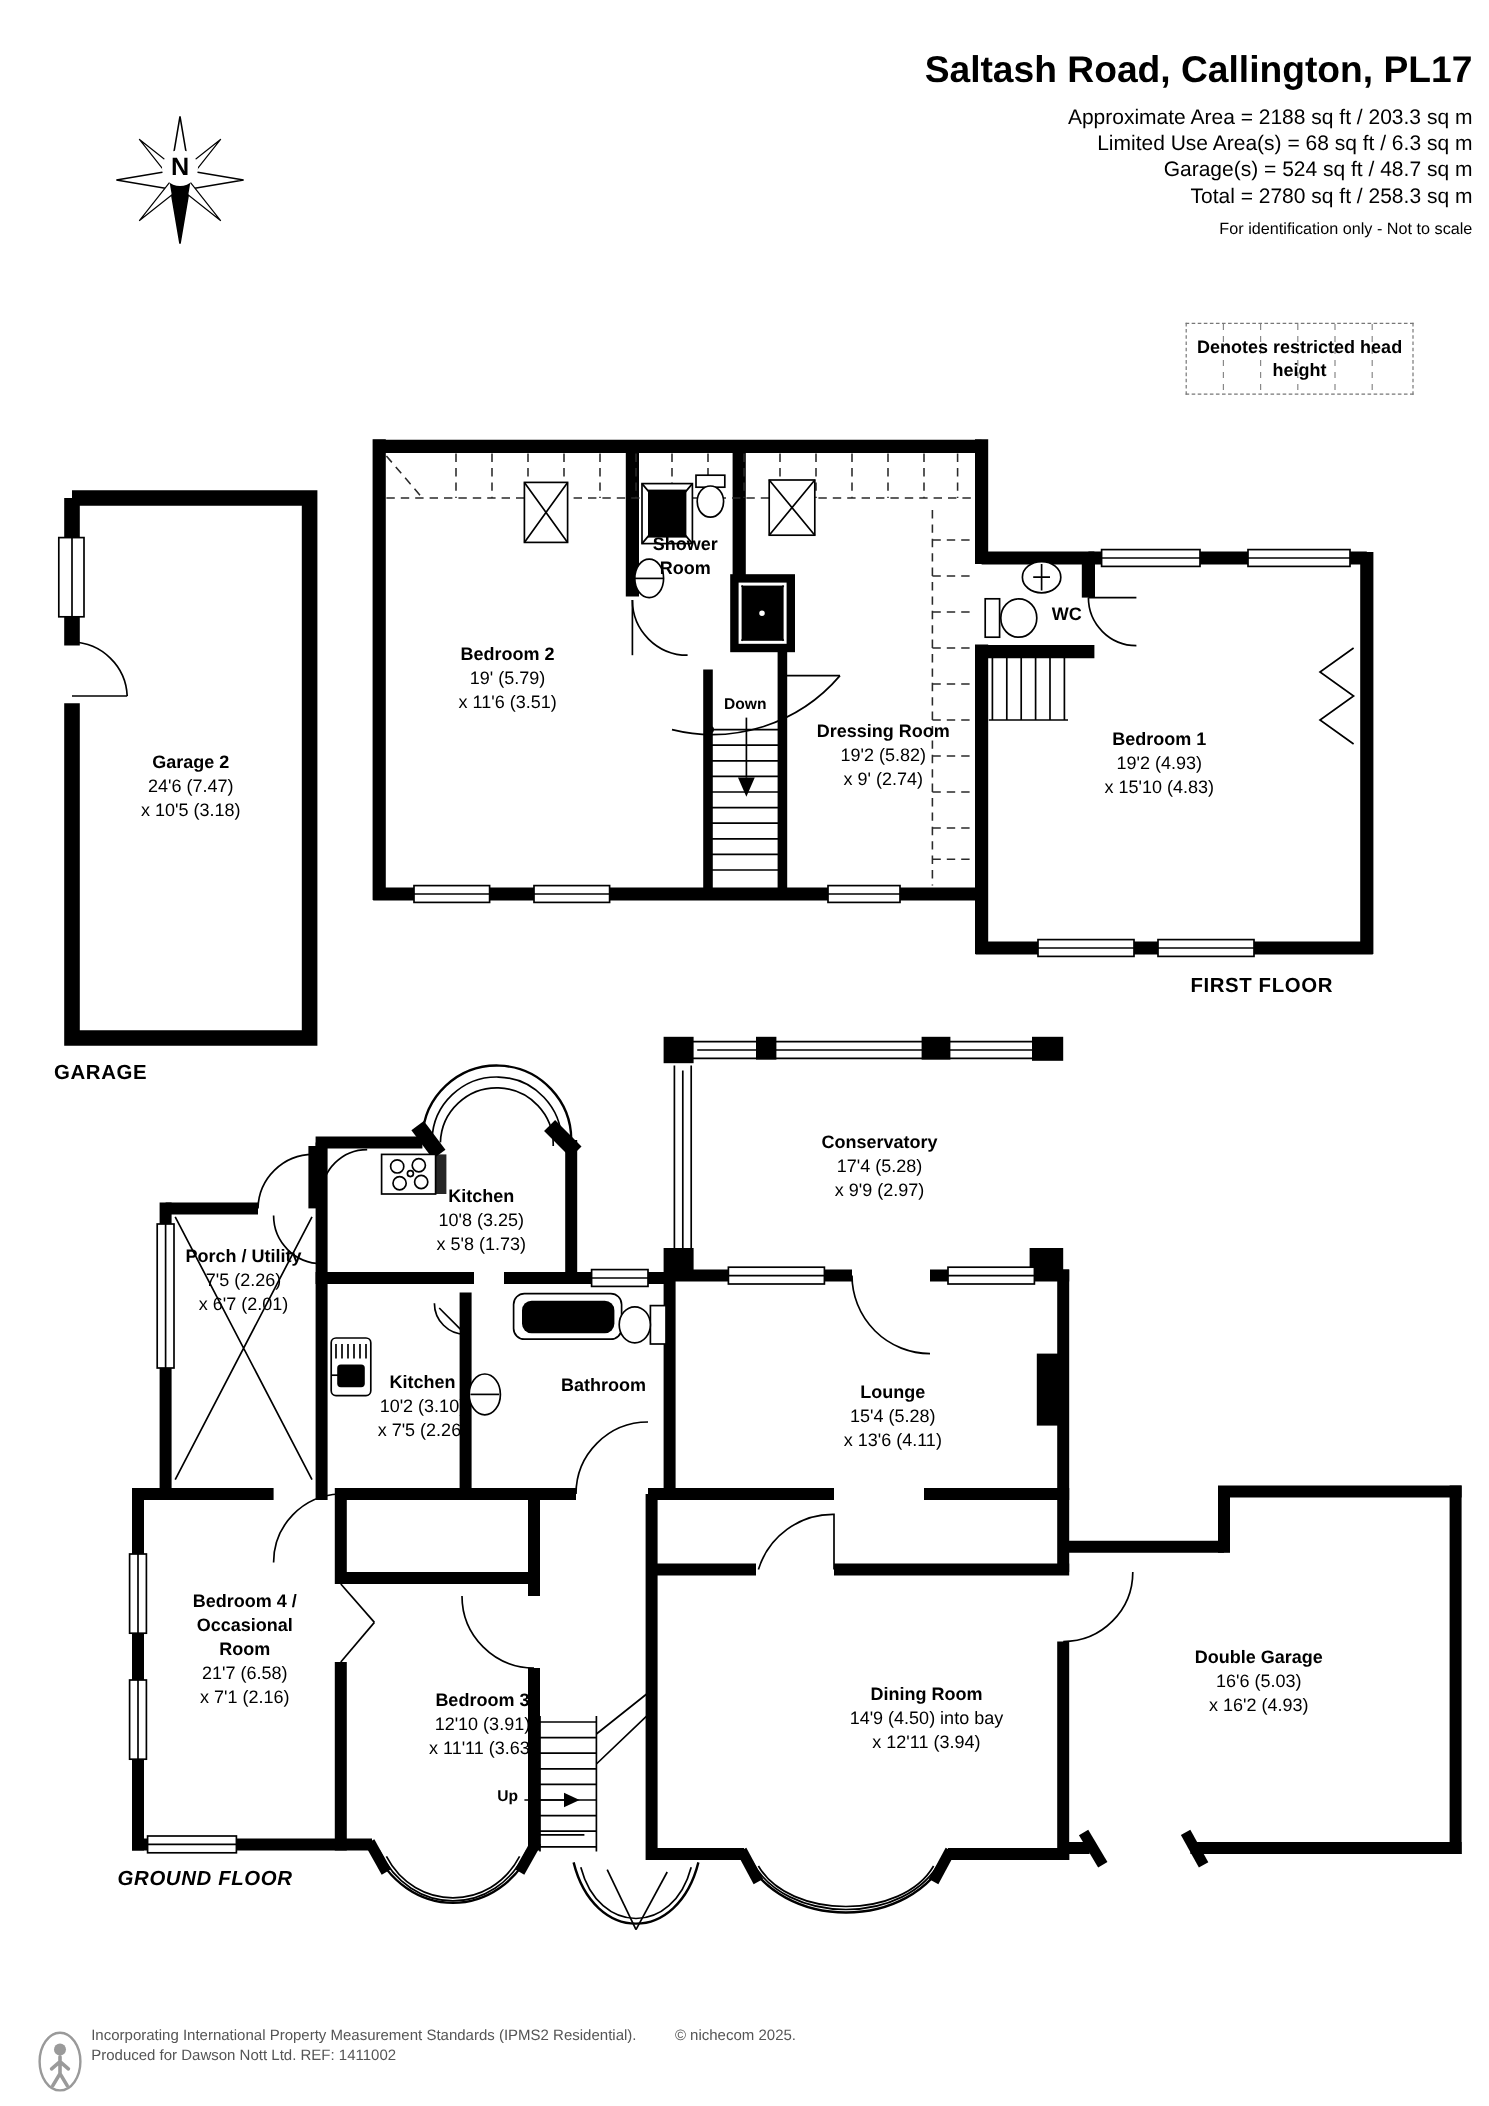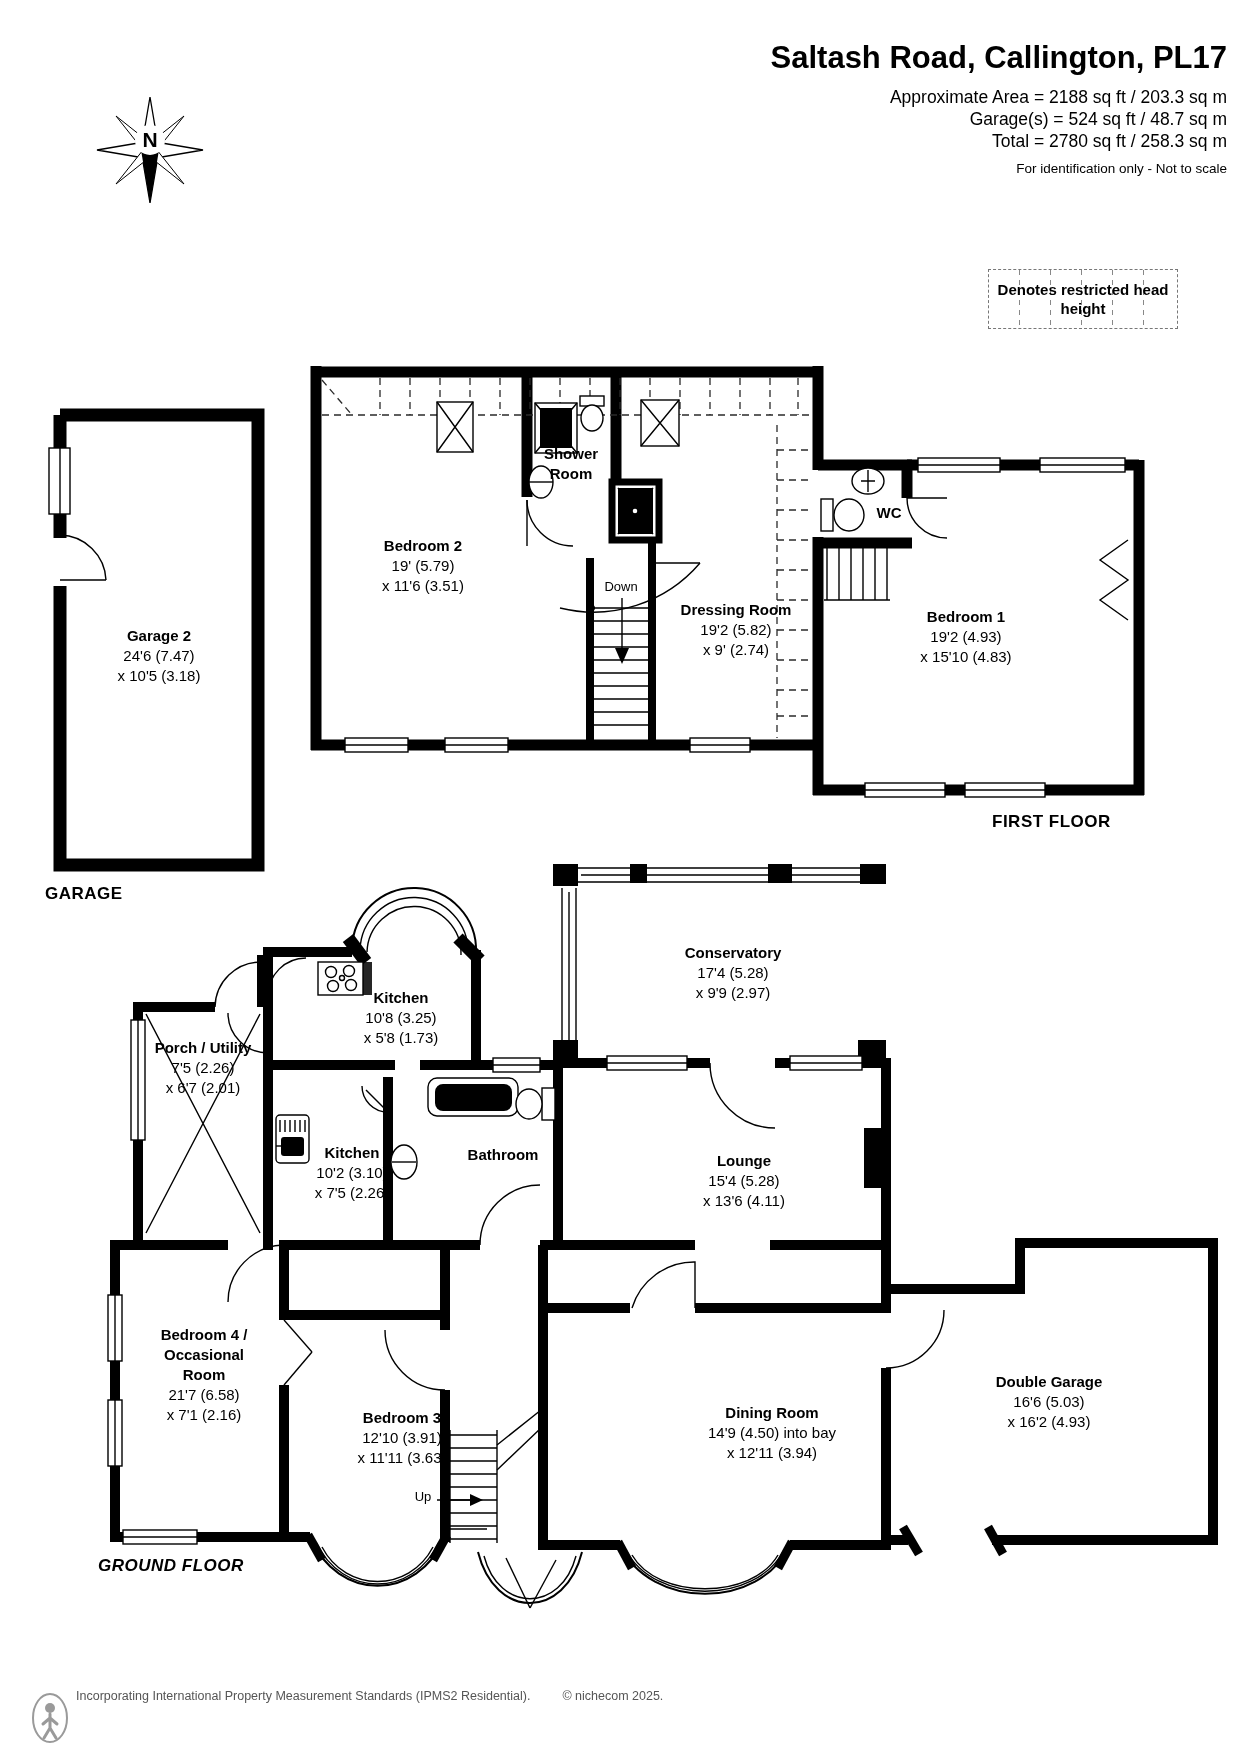--- a/index.html
+++ b/index.html
@@ -9,21 +9,21 @@
   #plan-svg .w13{stroke-width:13;} #plan-svg .w11{stroke-width:11;} #plan-svg .w10{stroke-width:10;}
   #plan-svg .w8{stroke-width:8;}  #plan-svg .w9{stroke-width:9;}
   #plan-svg .t{stroke-width:1.4;} #plan-svg .t2{stroke-width:2;}
   #plan-svg .d{stroke-width:1.3;stroke-dasharray:7 5;stroke:#2a2a2a;}
   #plan-svg .win{fill:#fff;stroke:#000;stroke-width:1.4;}
   #plan-svg .fix{stroke:#000;stroke-width:1.4;fill:#fff;}
   #plan-svg .blk{fill:#000;stroke:none;}
   .lbl{position:absolute;transform:translateX(-50%);text-align:center;font-size:15px;line-height:20px;white-space:nowrap;}
   .lbl b,.lbl span{display:block;}
   .lbl.wrap{white-space:normal;}
-  .small-bold{position:absolute;font-weight:normal;font-size:13px;transform:translateX(-50%);}
+  .small-bold{position:absolute;font-weight:bold;font-size:13px;transform:translateX(-50%);}
   .floor-lab{position:absolute;font-weight:bold;font-size:17px;letter-spacing:.5px;}
   #header{position:absolute;top:40px;right:14px;text-align:right;}
   #header .title{font-size:31px;font-weight:bold;margin-bottom:10px;}
   #header .stat{font-size:17.5px;line-height:22px;}
   #header .disc{font-size:13.5px;margin-top:9px;}
   #legend-box{position:absolute;left:988px;top:269px;width:190px;height:60px;border:1.6px dashed #777;
     box-sizing:border-box;text-align:center;font-weight:bold;font-size:15px;line-height:19px;padding-top:10px;
     background-image:
       repeating-linear-gradient(180deg,#888 0 5px,transparent 5px 10px),
       repeating-linear-gradient(180deg,#888 0 5px,transparent 5px 10px),
@@ -321,20 +321,21 @@
     <line class="t" x1="443" y1="1529" x2="487" y2="1529"></line>
     <circle class="blk" cx="446" cy="1529" r="3.5"></circle>
     <line class="t" x1="437" y1="1500" x2="470" y2="1500"></line>
     <polygon class="blk" points="470,1494 470,1506 483,1500"></polygon>
   </g>
 </svg>
 
 <div id="header">
   <div class="title">Saltash Road, Callington, PL17</div>
   <div class="stat">Approximate Area = 2188 sq ft / 203.3 sq m</div>
+  <div class="stat">Limited Use Area(s) = 68 sq ft / 6.3 sq m</div>
   <div class="stat">Garage(s) = 524 sq ft / 48.7 sq m</div>
   <div class="stat">Total = 2780 sq ft / 258.3 sq m</div>
   <div class="disc">For identification only - Not to scale</div>
 </div>
 
 <div id="legend-box">
   <span class="txt">Denotes restricted head height</span>
 </div>
 
 <div style="position:absolute;left:150px;top:128px;transform:translateX(-50%);font-weight:bold;font-size:21px;">N</div>
@@ -422,13 +423,14 @@
 
 <svg id="person-badge" width="40" height="52" viewBox="0 0 40 52">
   <ellipse cx="20" cy="26" rx="17" ry="24" fill="none" stroke="#9a9a9a" stroke-width="2"></ellipse>
   <circle cx="20" cy="16" r="5" fill="#9a9a9a"></circle>
   <path d="M20,22 L20,36 M20,26 L13,32 M20,26 L27,32 M20,36 L14,46 M20,36 L26,46" stroke="#9a9a9a" stroke-width="3" fill="none" stroke-linecap="round"></path>
 </svg>
 <div id="footer">
   <div>
     <span>Incorporating International Property Measurement Standards (IPMS2 Residential).</span><span class="cc">© nichecom 2025.</span>
   </div>
+  <div>Produced for Dawson Nott Ltd.   REF: 1411002</div>
 </div>
 
 </body></html>

